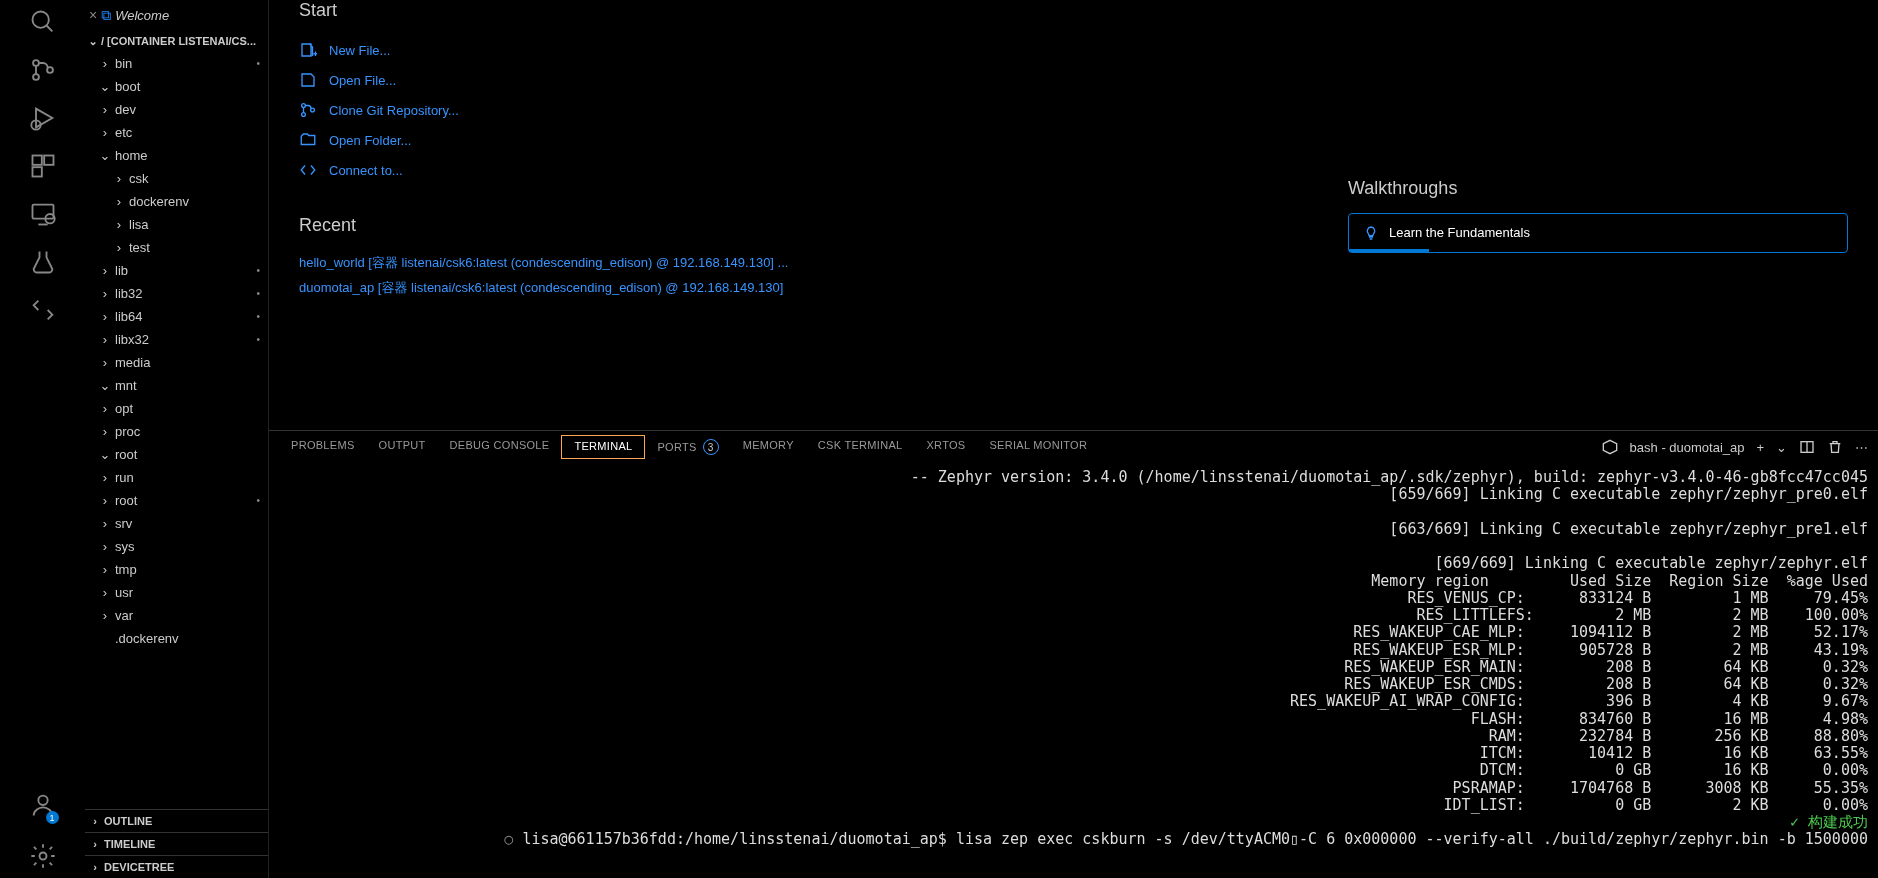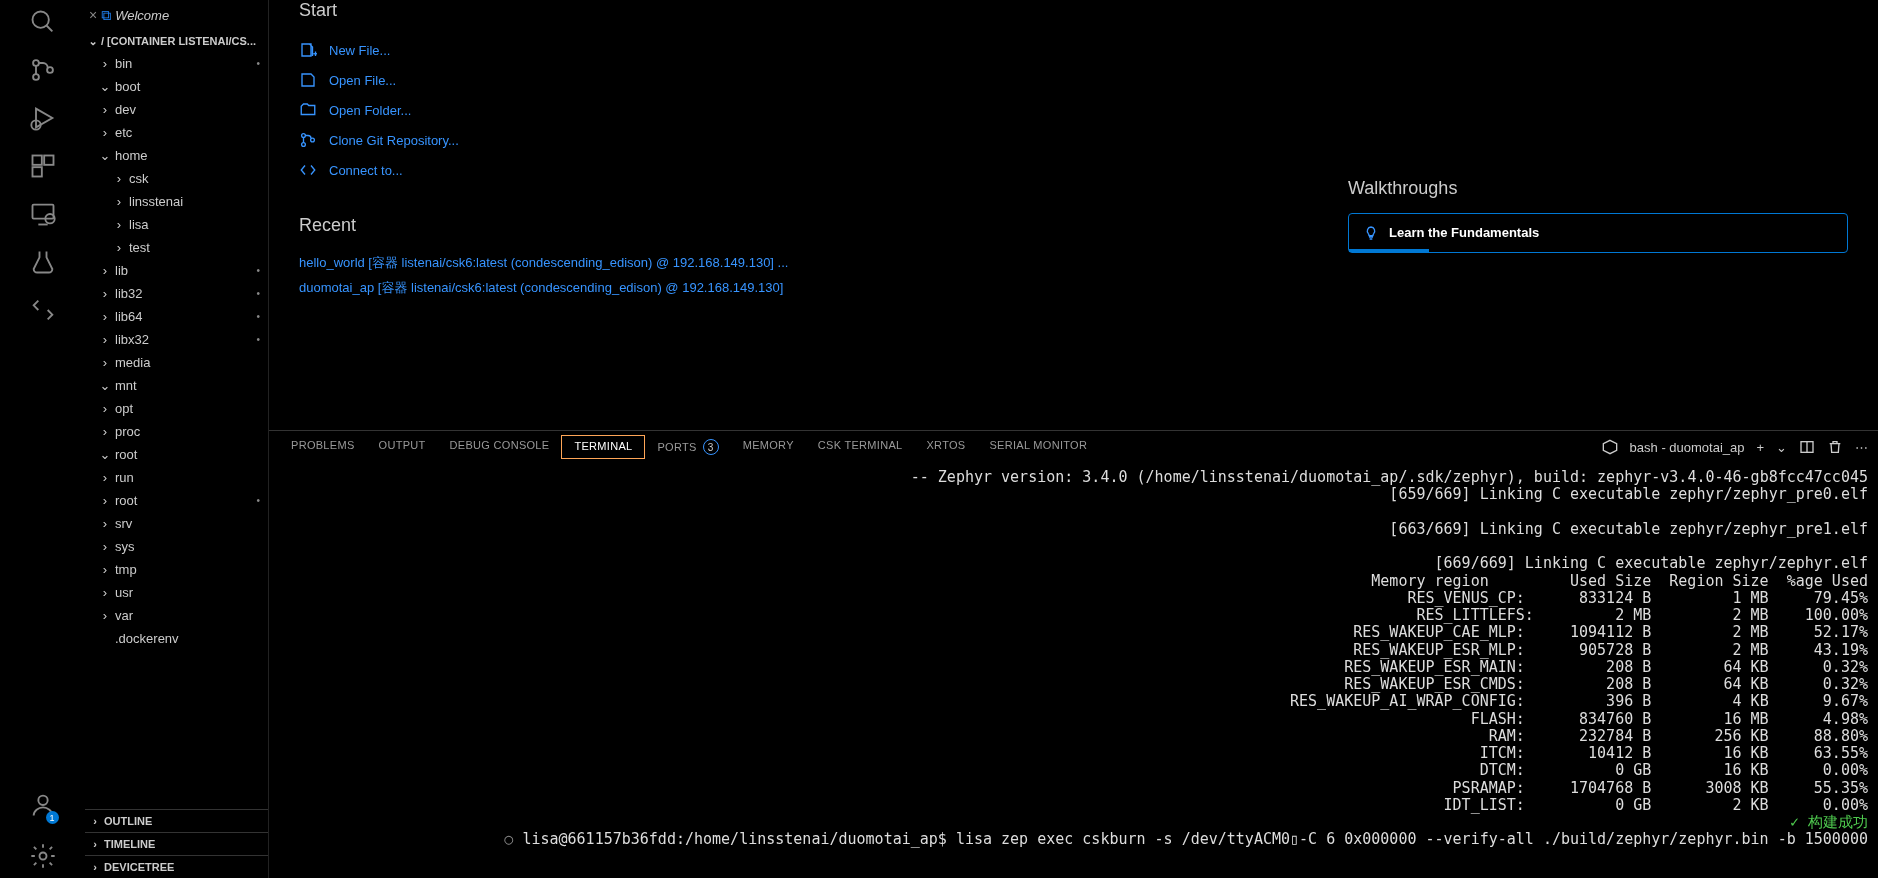--- a/index.html
+++ b/index.html
@@ -126,21 +126,21 @@
       <div class="tree-item" style="padding-left: 14px;">
         <span class="chev">⌄</span>
         <span>home</span>
       </div>
       <div class="tree-item" style="padding-left: 28px;">
         <span class="chev">›</span>
         <span>csk</span>
       </div>
       <div class="tree-item" style="padding-left: 28px;">
         <span class="chev">›</span>
-        <span>linsstenai</span>
+        <span>dockerenv</span>
       </div>
       <div class="tree-item" style="padding-left: 28px;">
         <span class="chev">›</span>
         <span>lisa</span>
       </div>
       <div class="tree-item" style="padding-left: 28px;">
         <span class="chev">›</span>
         <span>test</span>
       </div>
       <div class="tree-item" style="padding-left: 14px;">
@@ -237,32 +237,32 @@
             <span>New File...</span>
           </div>
           <div class="start-item">
             <svg viewBox="0 0 24 24" fill="none" stroke="#3794ff" stroke-width="1.8">
               <path d="M4 4h12l4 4v12H4z"></path>
             </svg>
             <span>Open File...</span>
           </div>
           <div class="start-item">
             <svg viewBox="0 0 24 24" fill="none" stroke="#3794ff" stroke-width="1.8">
-              <path d="M3 7l3-3h5l2 2h8v12H3z"></path>
-            </svg>
-            <span>Open Folder...</span>
-          </div>
-          <div class="start-item">
-            <svg viewBox="0 0 24 24" fill="none" stroke="#3794ff" stroke-width="1.8">
               <circle cx="6" cy="6" r="2.5"></circle>
               <circle cx="6" cy="18" r="2.5"></circle>
               <circle cx="18" cy="12" r="2.5"></circle>
               <path d="M6 8v8M8 6h4a4 4 0 0 1 4 4"></path>
             </svg>
             <span>Clone Git Repository...</span>
+          </div>
+          <div class="start-item">
+            <svg viewBox="0 0 24 24" fill="none" stroke="#3794ff" stroke-width="1.8">
+              <path d="M3 7l3-3h5l2 2h8v12H3z"></path>
+            </svg>
+            <span>Open Folder...</span>
           </div>
           <div class="start-item">
             <svg viewBox="0 0 24 24" fill="none" stroke="#3794ff" stroke-width="1.8">
               <polyline points="8 6 3 12 8 18"></polyline>
               <polyline points="16 6 21 12 16 18"></polyline>
             </svg>
             <span>Connect to...</span>
           </div>
         </div>
       <div class="section-h" style="margin-top:30px">Recent</div>
@@ -270,21 +270,21 @@
           <div class="recent-item">hello_world [容器 listenai/csk6:latest (condescending_edison) @ 192.168.149.130] ...</div>
           <div class="recent-item">duomotai_ap [容器 listenai/csk6:latest (condescending_edison) @ 192.168.149.130]</div>
         </div>
     </div>
     <div class="col right">
       <div class="section-h">Walkthroughs</div>
       <div class="walk-card">
         <svg width="16" height="16" viewBox="0 0 24 24" fill="none" stroke="#3794ff" stroke-width="2">
             <path d="M9 18h6M10 21h4M12 3a6 6 0 0 0-4 10c1 1 1 2 1 3h6c0-1 0-2 1-3a6 6 0 0 0-4-10z"></path>
           </svg>
-        <span style="font-weight:700;color:#fff">Learn the Fundamentals</span>
+        <span style="font-weight:400;color:#fff">Learn the Fundamentals</span>
         <div class="prog"></div>
       </div>
     </div>
   </div>
 
   <div class="panel">
     <div class="panel-tabs">
       <div id="ptabs" style="display:flex">
           <div class="ptab">PROBLEMS</div>
           <div class="ptab">OUTPUT</div>

